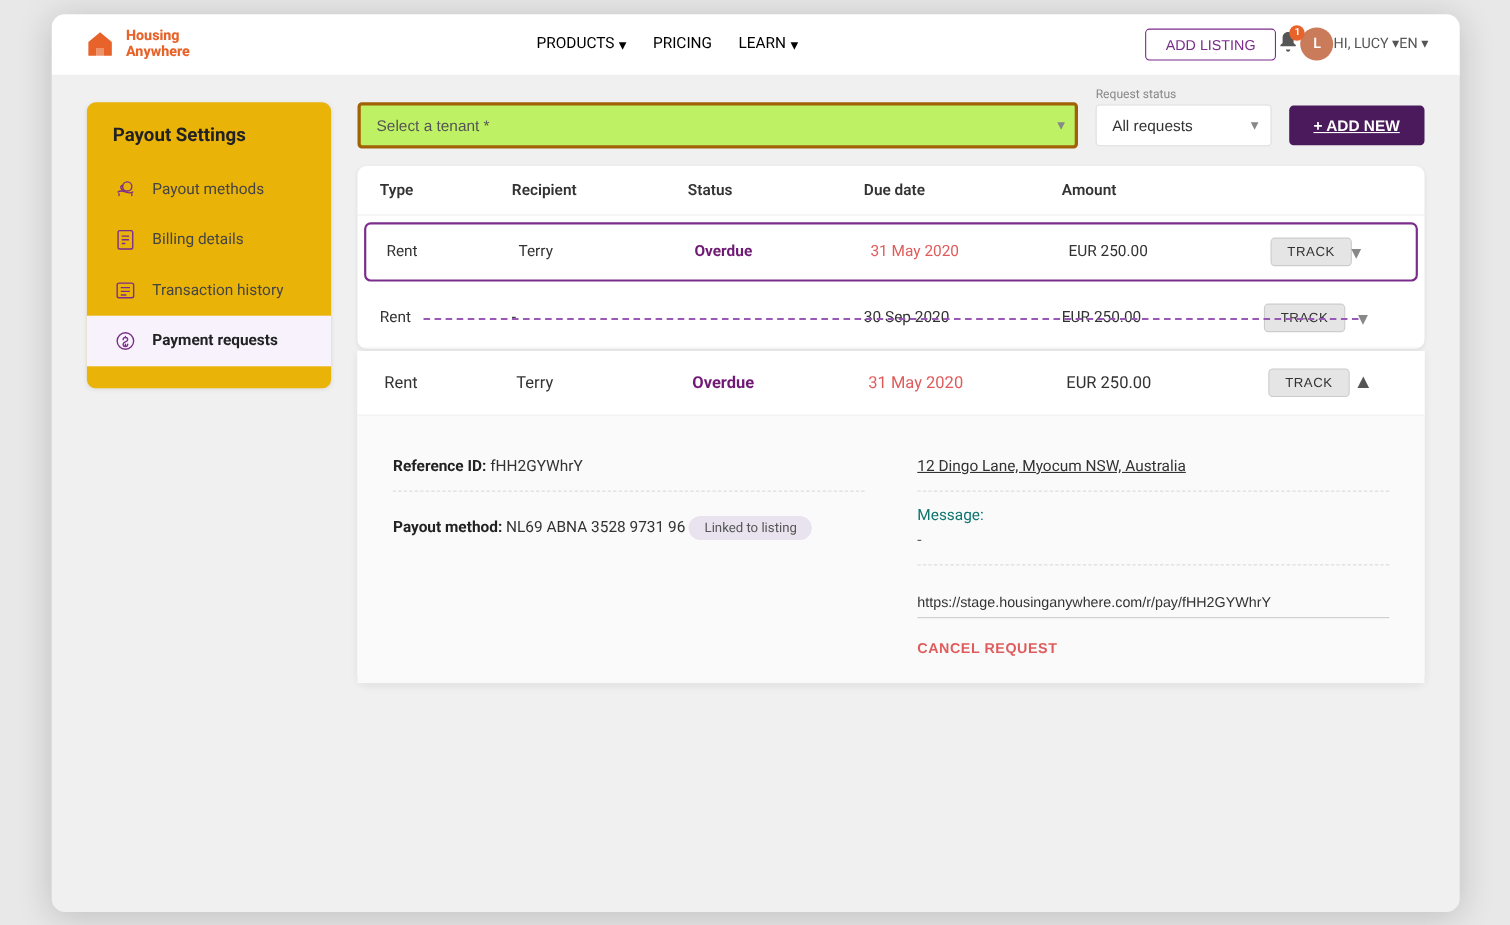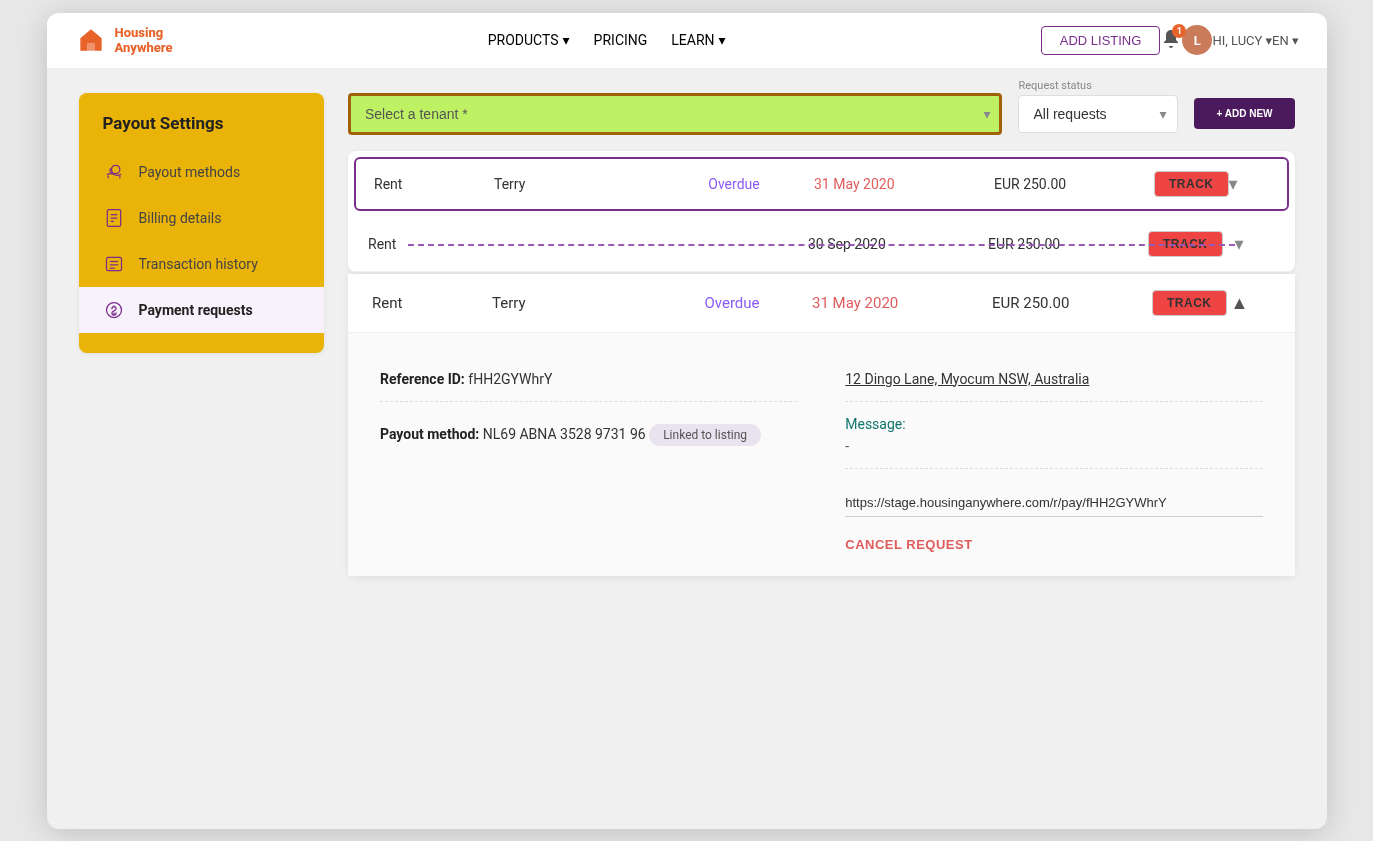--- a/index.html
+++ b/index.html
@@ -209,27 +209,28 @@
       appearance: none;
       cursor: pointer;
       min-width: 160px;
     }
     .add-new-btn {
       background: #4a1a5c;
       color: #fff;
       border: none;
       border-radius: 4px;
       padding: 10px 22px;
-      font-size: 10px;
+      font-size: 14px;
       font-weight: 600;
       cursor: pointer;
       white-space: nowrap;
       display: flex;
       align-items: center;
       gap: 6px;
+      text-decoration: underline;
     }
 
     
     .table-container {
       background: #fff;
       border-radius: 8px;
       box-shadow: 0 1px 4px rgba(0,0,0,0.07);
       overflow: hidden;
     }
     .table-header {
@@ -251,32 +252,33 @@
     }
     .table-row.highlighted {
       border: 2px solid #7b2d8b;
       border-radius: 6px;
       margin: 6px 6px;
       padding: 12px 18px;
       background: #fff;
     }
     .track-btn {
       border: 1.5px solid #ccc;
-      background: #ef4444;
+      background: #e5e5e5;
       color: #333;
       padding: 5px 14px;
       border-radius: 4px;
       font-size: 12px;
-      font-weight: 700;
+      font-weight: 400;
       cursor: pointer;
       letter-spacing: 0.5px;
+      margin-left: 24px;
     }
     .chevron-down { color: #888; cursor: pointer; font-size: 18px; }
     .chevron-up { color: #555; cursor: pointer; font-size: 18px; }
-    .status-overdue { color: #8b5cf6; font-weight: 400; text-align: center; }
+    .status-overdue { color: #701a75; font-weight: 700; }
     .due-date-overdue { color: #e05c5c; }
 
     
     .expanded-row-header {
       display: grid;
       grid-template-columns: 120px 160px 160px 180px 160px 1fr 40px;
       padding: 16px 24px;
       align-items: center;
       background: #fff;
       border-bottom: 1px solid #eee;
@@ -479,20 +481,29 @@
           <select class="status-select">
             <option>All requests</option>
           </select>
           <span class="select-arrow">▾</span>
         </div>
         <button class="add-new-btn">+ ADD NEW</button>
       </div>
 
       <div class="table-container">
 
+        <div class="table-header">
+          <span>Type</span>
+          <span>Recipient</span>
+          <span>Status</span>
+          <span>Due date</span>
+          <span>Amount</span>
+          <span></span>
+          <span></span>
+        </div>
 
         <div class="table-row highlighted">
           <span>Rent</span>
           <span>Terry</span>
           <span class="status-overdue">Overdue</span>
           <span class="due-date-overdue">31 May 2020</span>
           <span>EUR 250.00</span>
           <span><button class="track-btn">TRACK</button></span>
           <span class="chevron-down">▾</span>
         </div>

